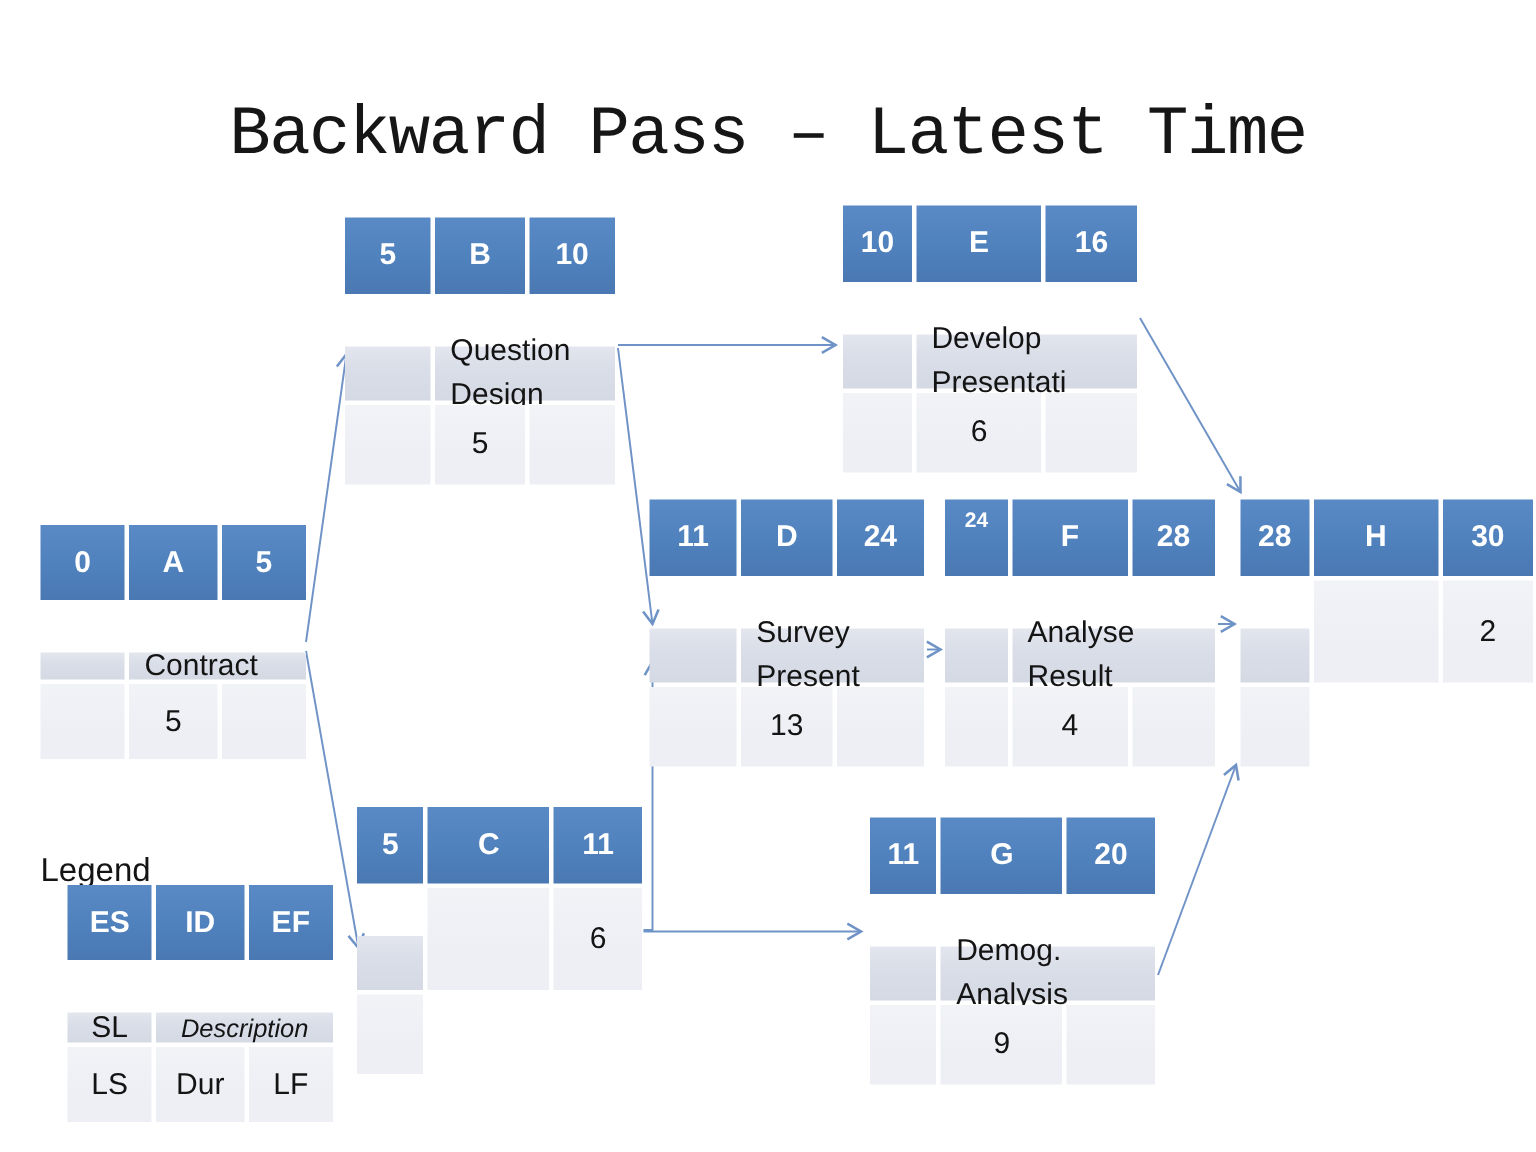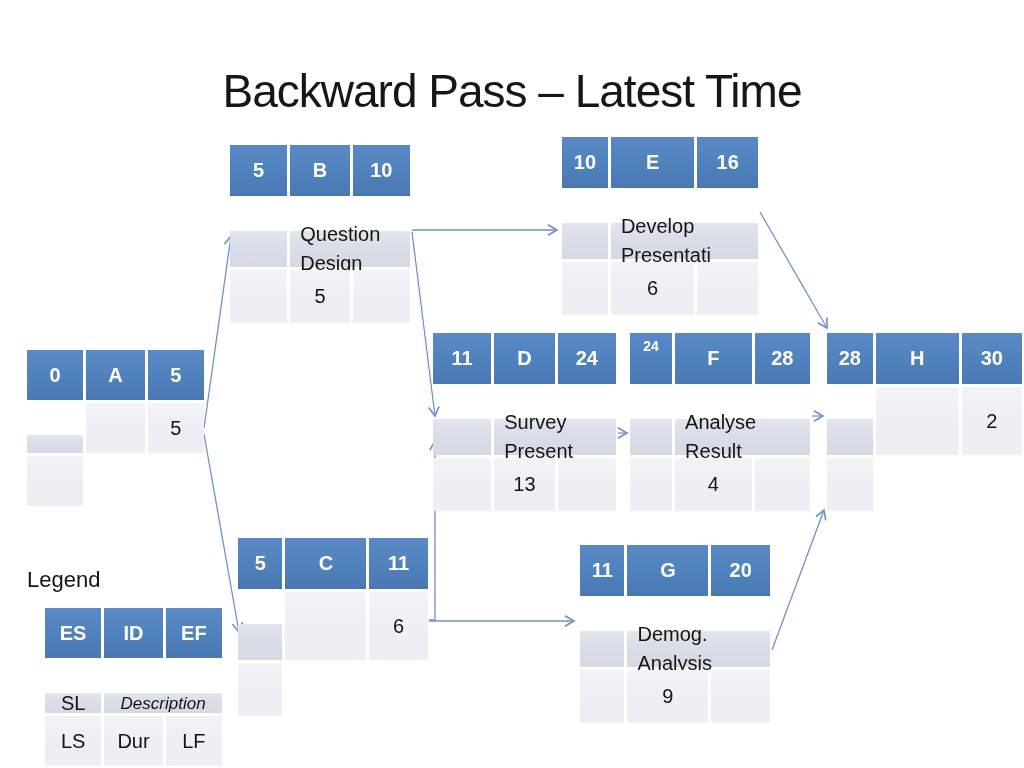--- a/index.html
+++ b/index.html
@@ -6,21 +6,21 @@
     --c-blue:#4f81bd; --c-mid:#dadee8; --c-light:#edeff4;
     --c-arrow:#6f93c6; --c-text:#141414;
   }
   html,body{margin:0;padding:0;}
   body{
     width:1024px;height:768px;position:relative;background:#ffffff;
     font-family:"Liberation Sans", sans-serif;overflow:hidden;
   }
   .slide-title{
     position:absolute;left:0;top:64px;width:1024px;text-align:center;
-    font-size:46px;font-weight:400;letter-spacing:-1px;color:#161616;
+    font-size:46px;font-weight:400;letter-spacing:-1px;color:#161616;font-family:Liberation Mono, monospace;
   }
   
   .node{position:absolute;display:grid;gap:3px;}
   .cols-even{grid-template-columns:1fr 1.04fr 1fr;}
   .cols-wide{grid-template-columns:44fr 80fr 58fr;}
   .rows-std{grid-template-rows:51px 68px 53px;}
   .rows-short{grid-template-rows:50px 50px 50px;}
   .cell{display:flex;align-items:center;justify-content:center;}
   .cell.blue{
     background:linear-gradient(180deg,#5a8ac6 0%, var(--c-blue) 55%, #4a78b2 100%);
@@ -42,21 +42,21 @@
   .node-d{left:433px;top:333px;width:183px;}
   .node-e{left:562px;top:137px;width:196px;}
   .node-f{left:630px;top:333px;width:180px;}
   .node-g{left:580px;top:545px;width:190px;}
   .node-h{left:827px;top:333px;width:195px;}
   
   .legend-title{
     position:absolute;left:27px;top:567px;width:177px;text-align:left;
     font-size:22px;color:var(--c-text);
   }
-  .legend-table{left:27px;top:608px;width:177px;grid-template-rows:50px 52px 50px;padding-left:18px;}
+  .legend-table{left:27px;top:590px;width:177px;grid-template-rows:50px 52px 50px;padding-left:18px;}
   .legend-table .cell{font-size:20px;color:var(--c-text);}
   .legend-table .cell.blue{color:#ffffff;}
   .legend-table .cell.desc{justify-content:center;padding-left:0;font-size:17px;font-style:italic;}
   
   #arrows{position:absolute;left:0;top:0;pointer-events:none;}
 </style>
 </head>
 <body>
 
 <div class="slide-title">Backward Pass – Latest Time</div>
@@ -125,20 +125,23 @@
   <div class="cell blue">
       <span>0</span>
     </div>
   <div class="cell blue">
       <span>A</span>
     </div>
   <div class="cell blue">
       <span>5</span>
     </div>
   <div class="cell mid"></div>
+  <div class="cell mid desc">
+      <span>Contract</span>
+    </div>
   <div class="cell light"></div>
   <div class="cell light dur">
       <span>5</span>
     </div>
   <div class="cell light"></div>
 </div>
 
 <div class="node node-d cols-even rows-std">
   <div class="cell blue">
       <span>11</span>

